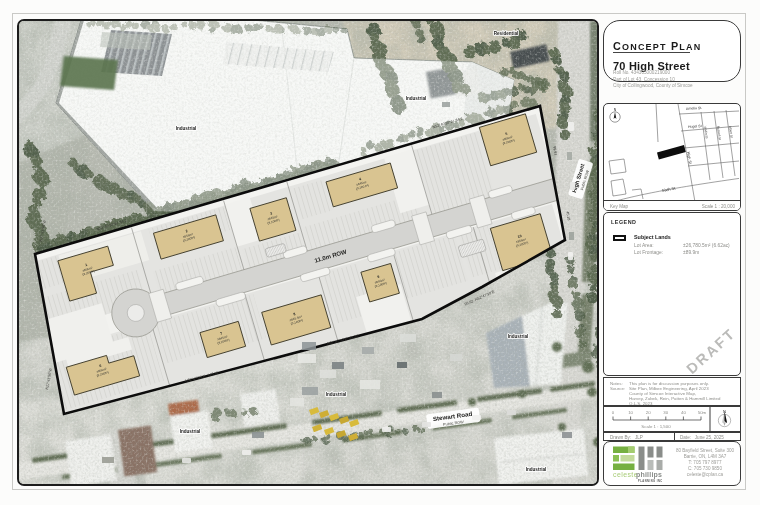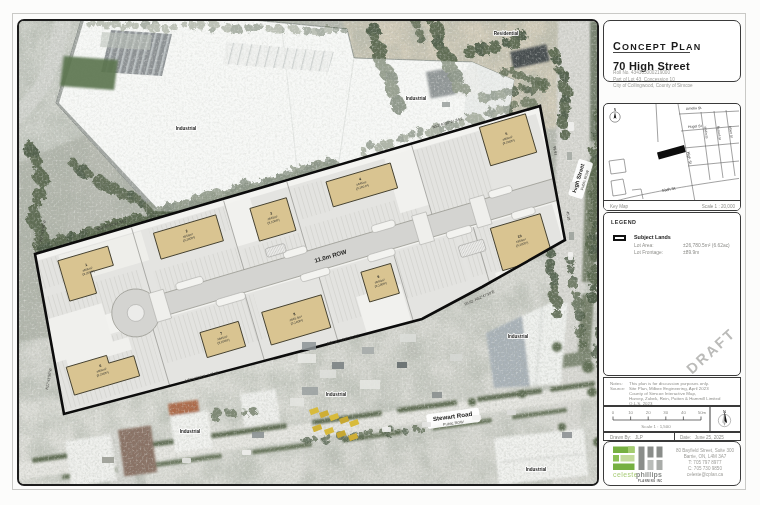--- a/index.html
+++ b/index.html
@@ -694,21 +694,21 @@
 <rect x="566" y="250" width="5" height="8" fill="#f2f2f0" rx="1"></rect>
 <rect x="380" y="425" width="9" height="5" fill="#eeeeec" rx="1"></rect>
 <rect x="420" y="420" width="9" height="5" fill="#e4e4e2" rx="1"></rect>
 <rect x="470" y="413" width="9" height="5" fill="#f0f0ee" rx="1"></rect>
 <rect x="505" y="408" width="9" height="5" fill="#dcdcda" rx="1"></rect>
 <rect x="240" y="448" width="9" height="5" fill="#eeeeec" rx="1"></rect>
 <rect x="180" y="456" width="9" height="5" fill="#e6e6e4" rx="1"></rect>
 </g>
 </svg>
 </div>
-<div class="sbox" style="top:20px;height:62px;border-radius:7px;">
+<div class="sbox" style="top:20px;height:62px;border-radius:17px;">
 <div style="position:absolute;left:9px;top:18.5px;font-size:10.8px;letter-spacing:1.2px;color:#1a1a1a;font-weight:bold;">C<span style="font-size:9px">ONCEPT</span> P<span style="font-size:9px">LAN</span></div>
 <div style="position:absolute;left:9px;top:31px;width:77px;border-top:1px solid #444;"></div>
 <div style="position:absolute;left:9px;top:38.5px;font-size:11px;font-weight:bold;color:#1a1a1a;letter-spacing:0.2px;">70 High Street</div>
 <div style="position:absolute;left:9px;top:49px;font-size:4.7px;color:#9b9b97;line-height:6.6px;">Roll No. 434305000219000<br>Part of Lot 43, Concession 10<br>City of Collingwood, County of Simcoe</div>
 </div>
 <div class="sbox" style="top:103px;height:108px;border-radius:5px;overflow:hidden;">
 <svg width="135" height="105" viewBox="0 0 135 105" style="position:absolute;left:0;top:0">
 <g stroke="#555" stroke-width="0.55" fill="none">
 <line x1="74" y1="0" x2="91" y2="98"></line>
 <path d="M4,99 C30,92 60,85 138,74"></path>

